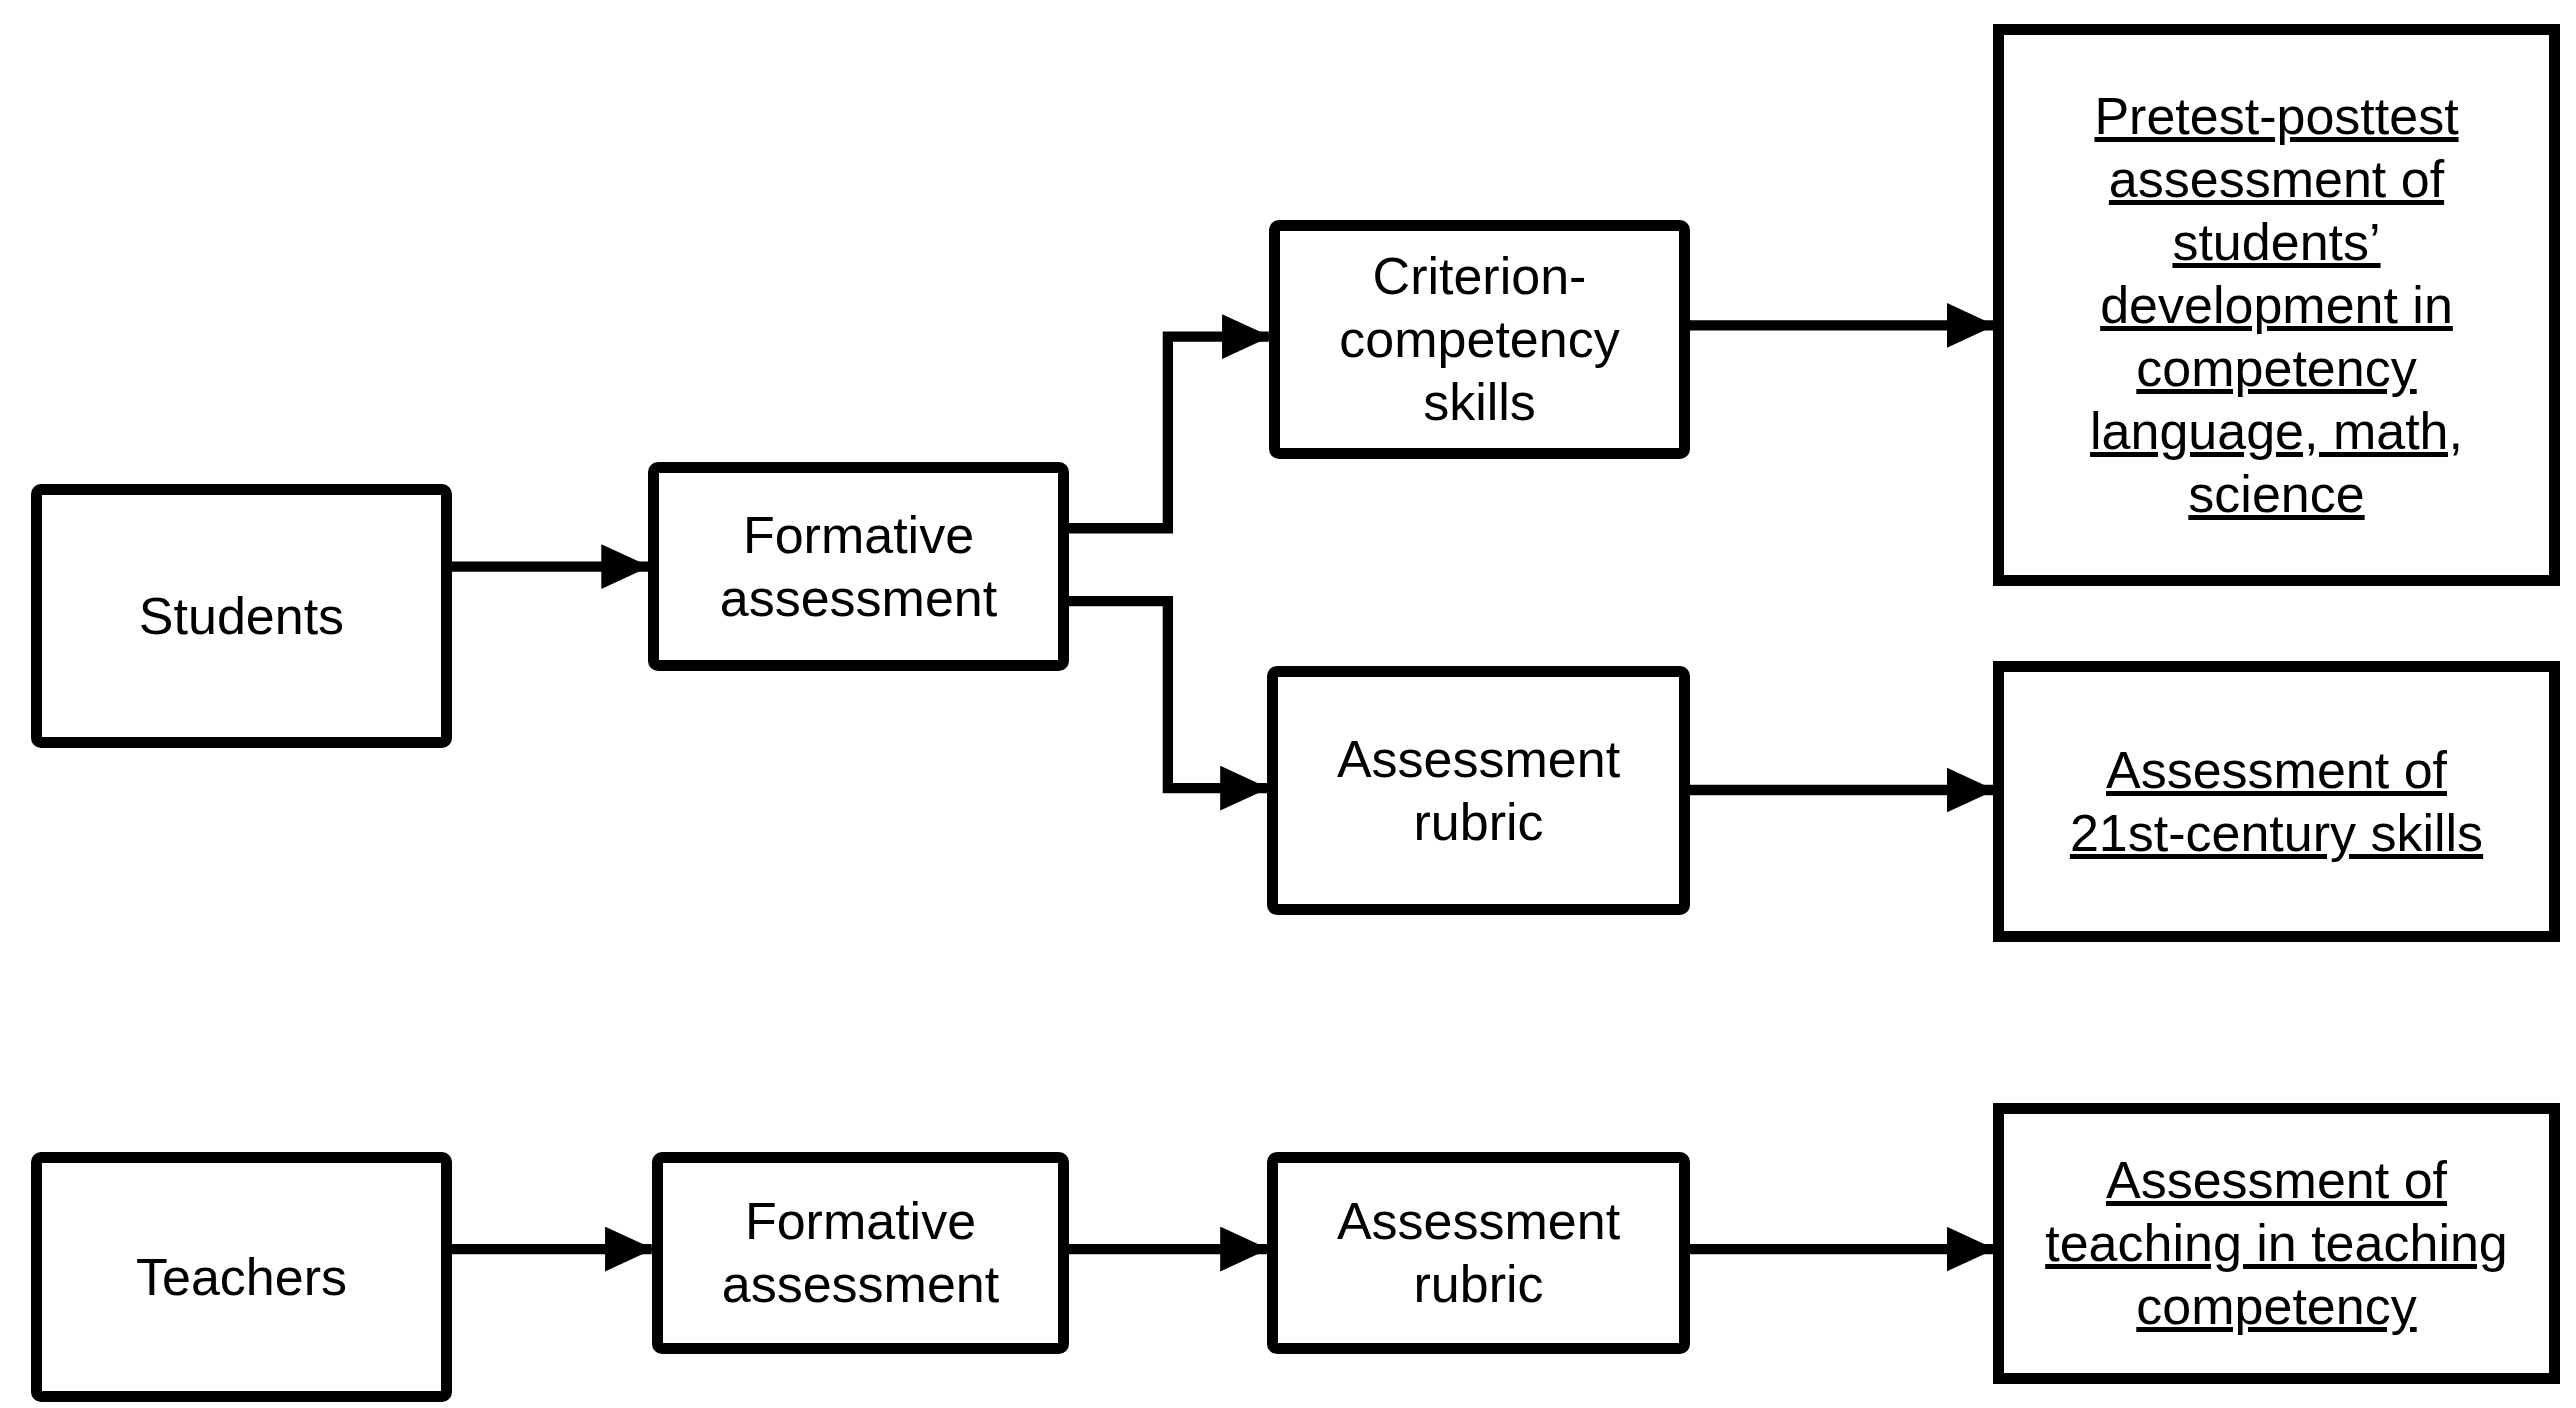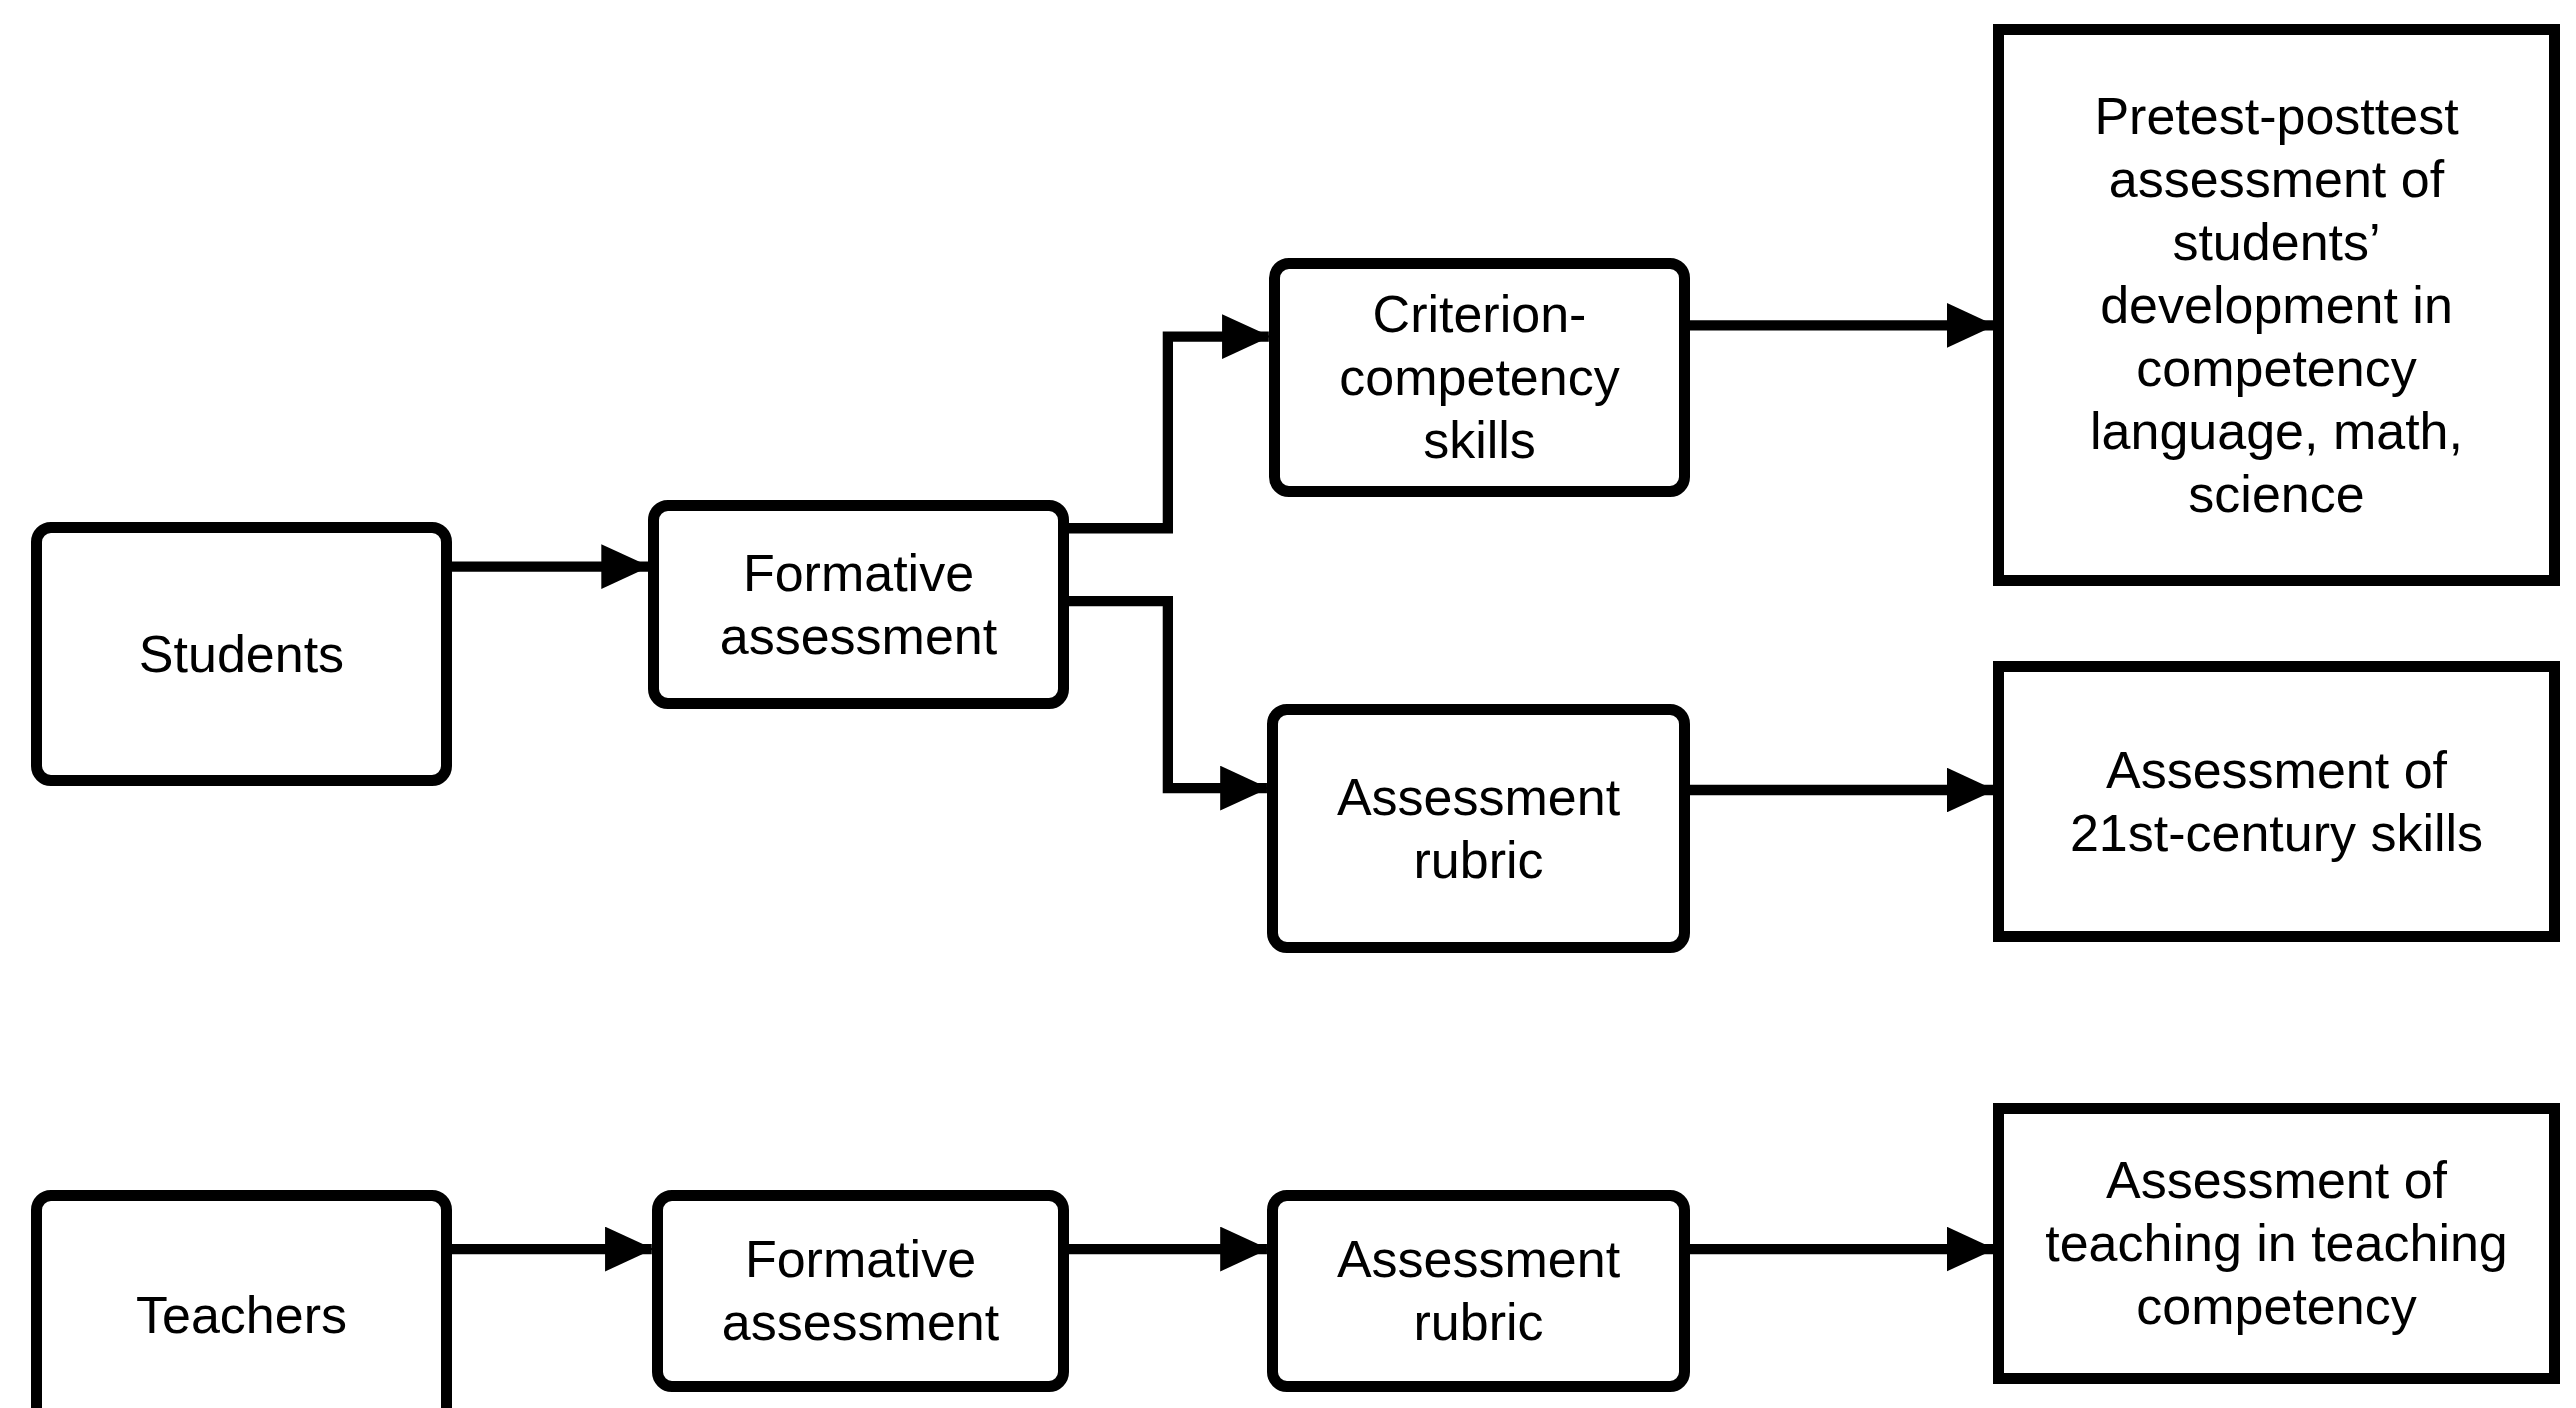--- a/index.html
+++ b/index.html
@@ -30,22 +30,22 @@
     display: flex;
     flex-direction: column;
     align-items: center;
     justify-content: center;
     text-align: center;
     color: #000000;
     font-size: 52px;
     line-height: 63px;
     letter-spacing: 0;
   }
-  .node.rounded { border-radius: 20px; margin-top: 38px; }
-  .node.rect    { border-radius: 0; }
+  .node.rounded { border-radius: 10px; }
+  .node.rect    { border-radius: 0; text-decoration: underline; }
   .node .line   { display: block; white-space: nowrap; }
 </style>
 </head>
 <body>
 
 <div class="canvas">
 
   <svg class="connector-layer" viewBox="0 0 2755 1506" xmlns="http://www.w3.org/2000/svg">
     <defs>
       <marker id="arrowhead" markerUnits="userSpaceOnUse" viewBox="0 0 52 48" markerWidth="52" markerHeight="48" refX="50" refY="24" orient="auto">

